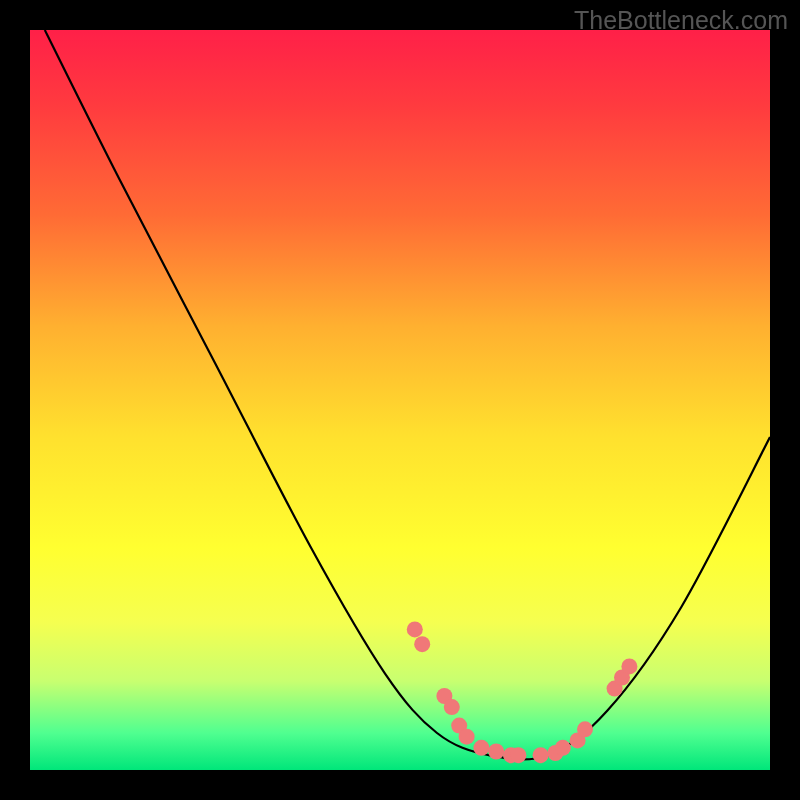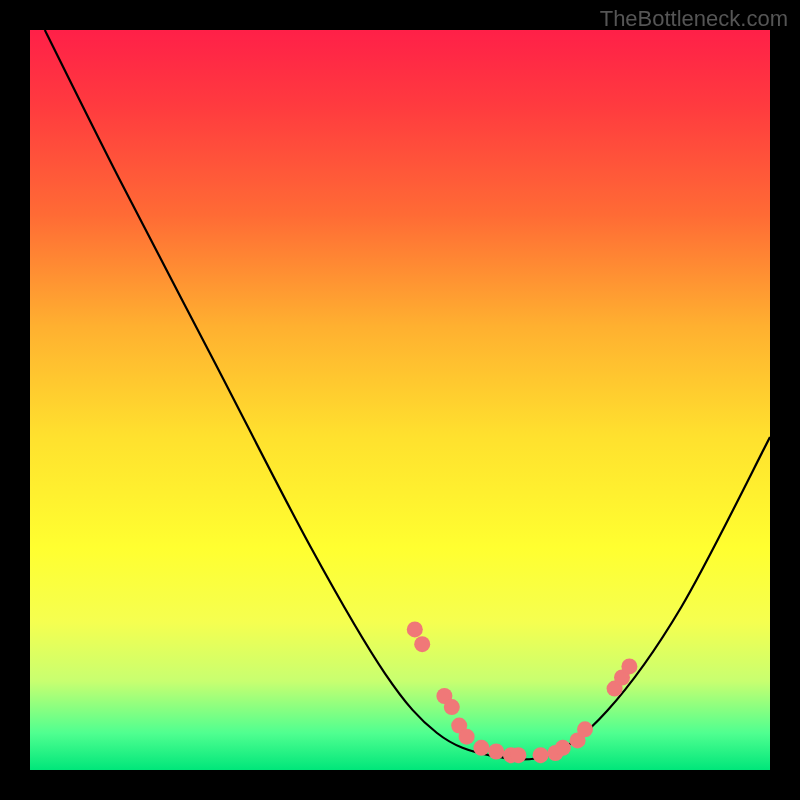--- a/index.html
+++ b/index.html
@@ -9,21 +9,21 @@
     background: #000;
     position: relative;
     overflow: hidden;
     font-family: Arial, sans-serif;
   }
   .watermark {
     position: absolute;
     top: 6px;
     right: 12px;
     color: #555;
-    font-size: 22px;
+    font-size: 25px;
     z-index: 10;
     margin-left: 12px;
   }
   .plot-area {
     position: absolute;
     top: 30px;
     left: 30px;
     width: 740px;
     height: 740px;
     overflow: hidden;

